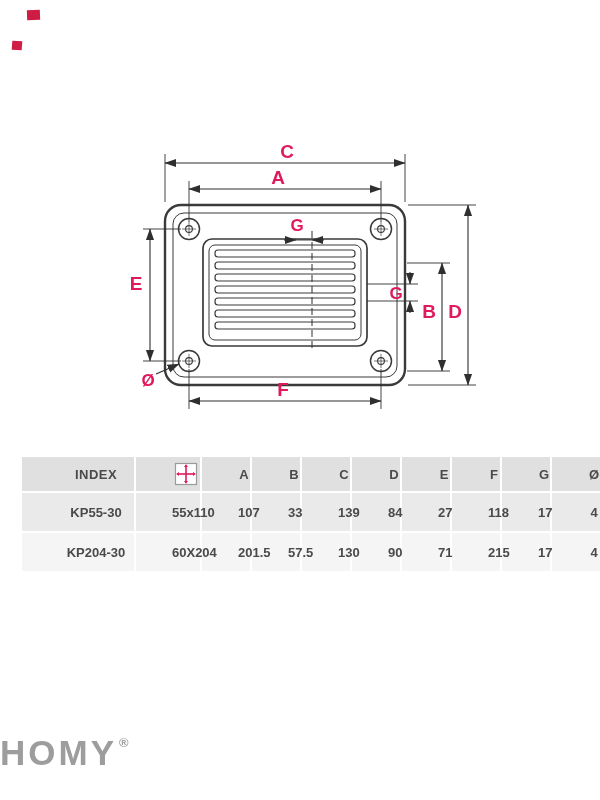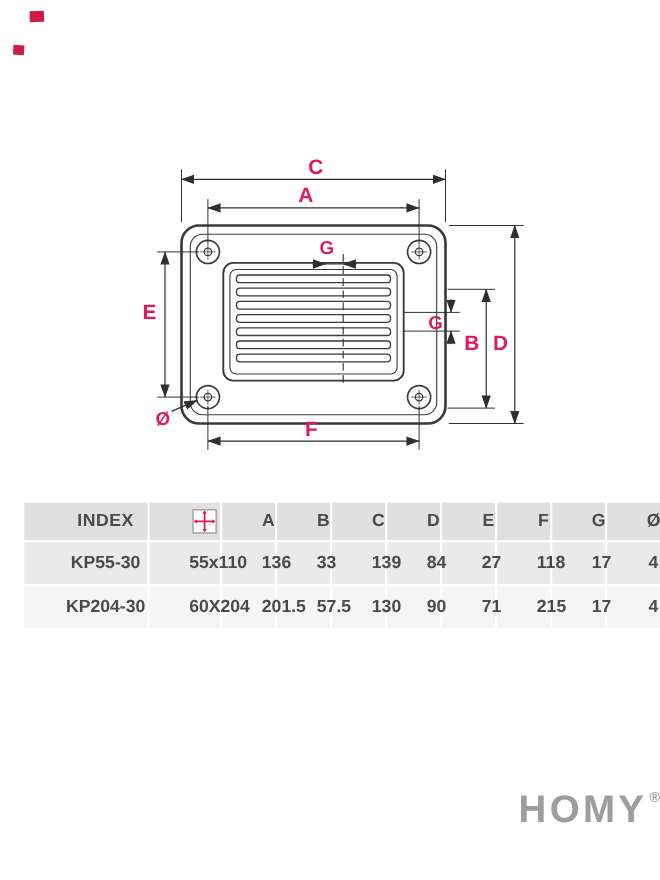--- a/index.html
+++ b/index.html
@@ -25,32 +25,32 @@
   .dim  { stroke:#2f2f2f; stroke-width:1.1; fill:none; }
   .ext  { stroke:#2f2f2f; stroke-width:0.9; }
   .dash { stroke:#2f2f2f; stroke-width:1; stroke-dasharray:7 4; }
   .dim-label { font-family:"Liberation Sans", sans-serif; font-weight:bold; font-size:19px; fill:#e0195e; }
   .dim-label-small { font-family:"Liberation Sans", sans-serif; font-weight:bold; font-size:17px; fill:#e0195e; }
 
   
   .spec-table { position:absolute; left:20px; top:455px; width:560px;
                 border-collapse:separate; border-spacing:2px; table-layout:fixed; }
   .spec-table th, .spec-table td { text-align:center; vertical-align:middle;
-                font-size:16px; font-weight:bold; color:#4a4a4a;padding-left:36px; }
+                font-size:13px; font-weight:bold; color:#4a4a4a;padding-left:36px; }
   .spec-table thead th { background:#e0e0e0; height:34px; }
   .th-index  { font-size:13px; color:#555; letter-spacing:0.5px; }
   .th-letter { font-size:15px; color:#e0195e; }
   .spec-table tbody td { height:38px; }
   .spec-table tbody tr:nth-child(odd) td  { background:#eaeaea; }
   .spec-table tbody tr:nth-child(even) td { background:#f5f5f5; }
   .cell-index { color:#3f3f3f; }
   .dim-icon { display:inline-block; width:24px; height:24px; vertical-align:middle; }
 
   
-  .logo { position:absolute; left:0; top:716px; width:100%; text-align:right;
+  .logo { position:absolute; left:0; top:733px; width:100%; text-align:left;
           color:#9d9d9d; font-weight:bold; font-size:35px; letter-spacing:3px; }
   .logo sup { font-size:13px; letter-spacing:0; vertical-align:18px; margin-left:2px; }
 </style>
 </head>
 <body>
 
 <div class="page">
 
   <div class="mark mark-1"></div>
   <div class="mark mark-2"></div>
@@ -193,21 +193,21 @@
         <th class="th-letter">E</th>
         <th class="th-letter">F</th>
         <th class="th-letter">G</th>
         <th class="th-letter">Ø</th>
       </tr>
     </thead>
     <tbody>
         <tr>
           <td class="cell-index">KP55-30</td>
           <td class="cell-size">55x110</td>
-          <td class="cell-value">136</td>
+          <td class="cell-value">107</td>
           <td class="cell-value">33</td>
           <td class="cell-value">139</td>
           <td class="cell-value">84</td>
           <td class="cell-value">27</td>
           <td class="cell-value">118</td>
           <td class="cell-value">17</td>
           <td class="cell-value">4</td>
         </tr>
         <tr>
           <td class="cell-index">KP204-30</td>

